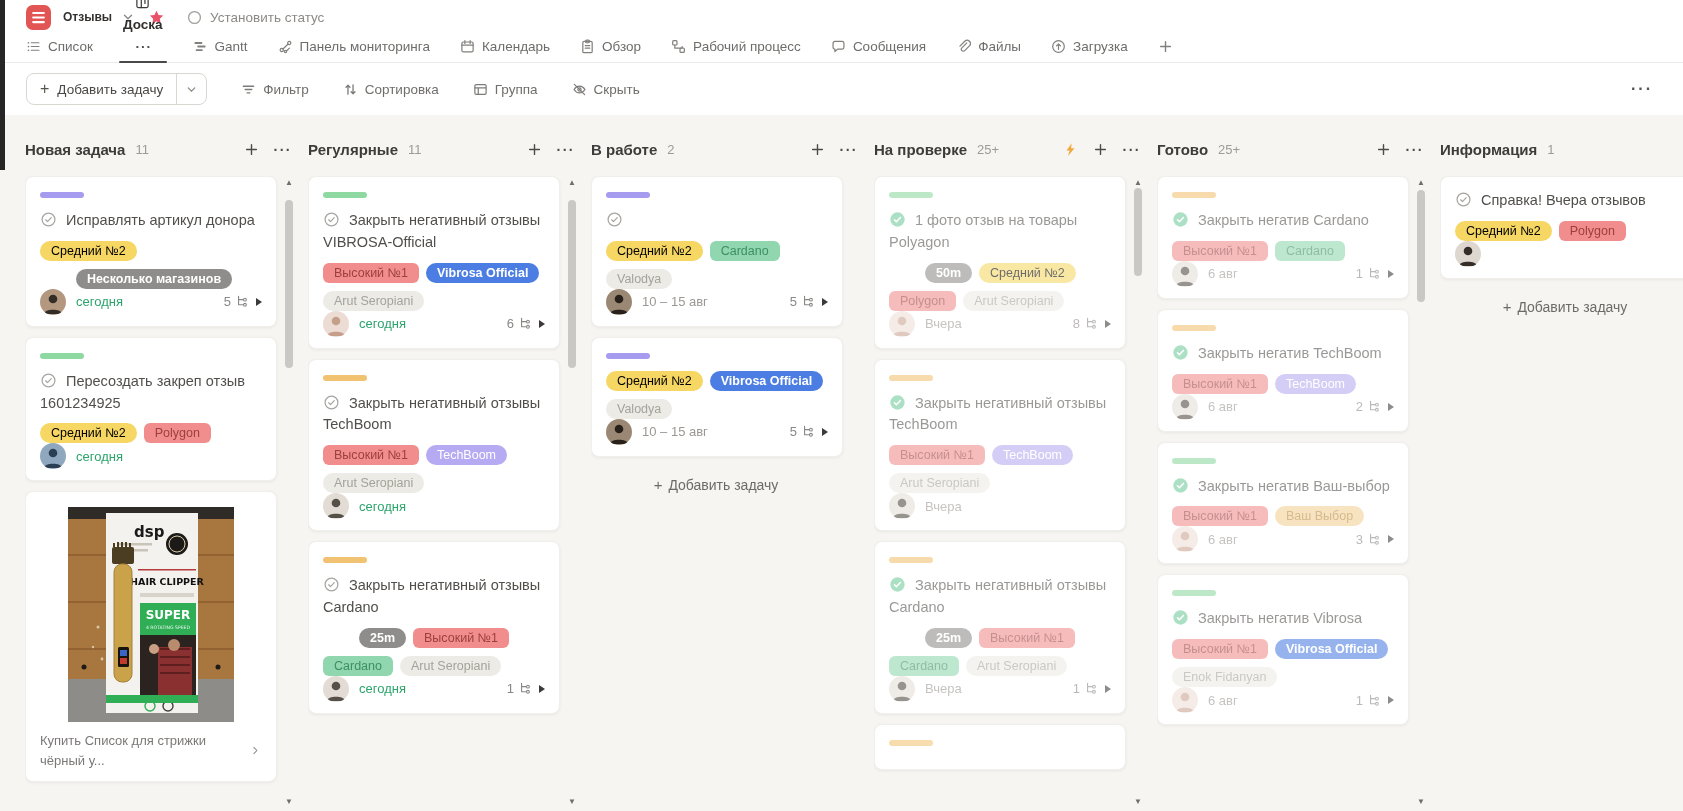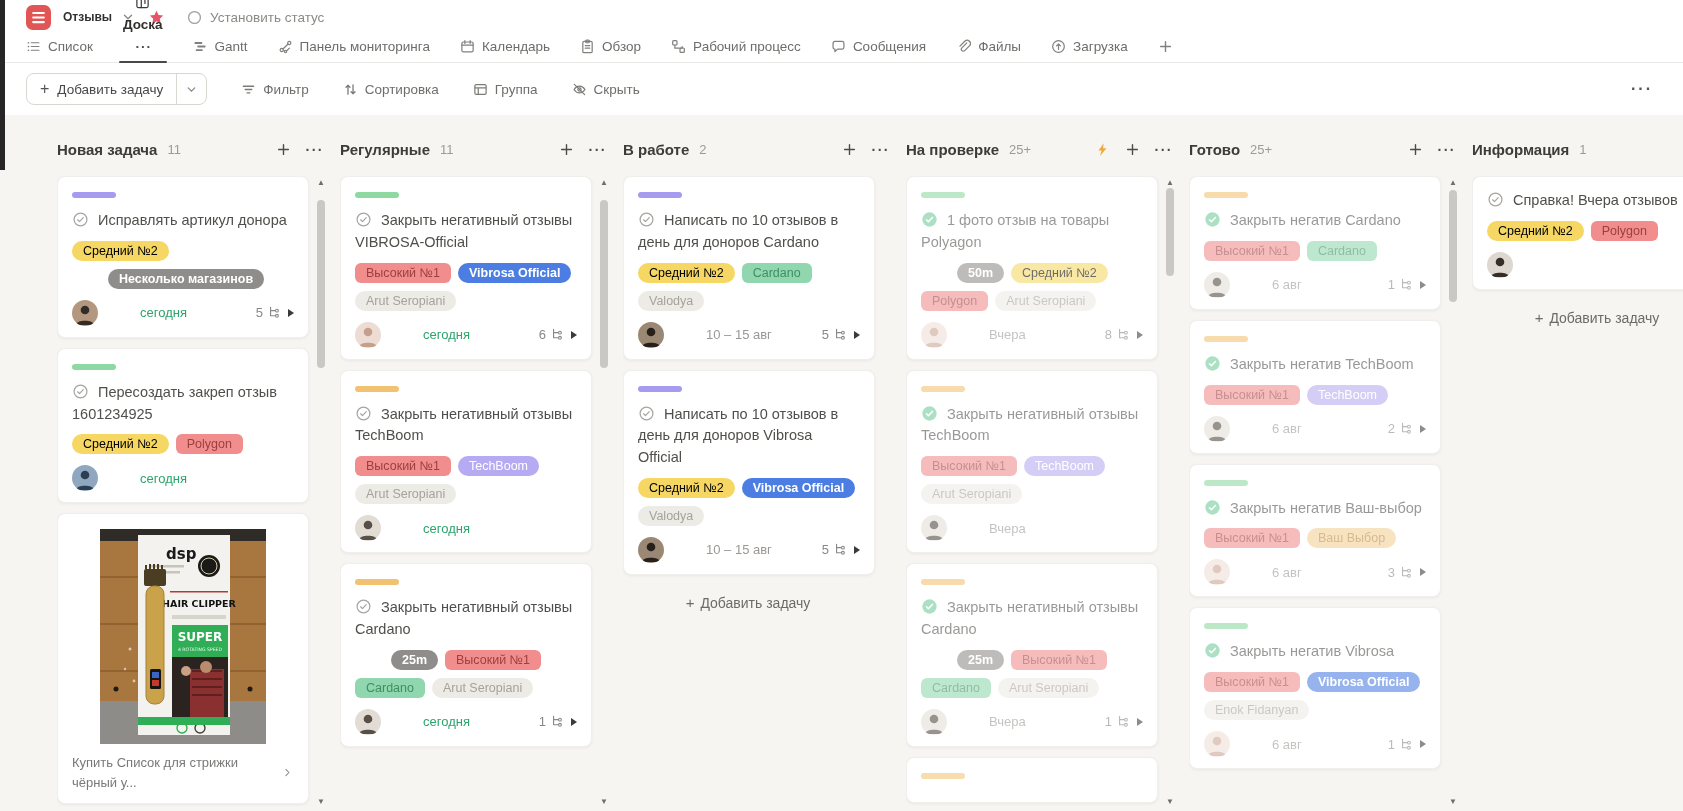--- a/index.html
+++ b/index.html
@@ -28,21 +28,21 @@
   
   .toolbar{height:52px;display:flex;align-items:center;padding-left:26px;gap:34px;border-bottom:1px solid #f0efec;background:#fff;}
   .add-btn{display:flex;align-items:stretch;border:1px solid #d9d7d2;border-radius:8px;background:#fff;height:30px;overflow:hidden;}
   .add-main{display:flex;align-items:center;gap:8px;padding:0 13px;font-size:13.5px;color:#4a4846;}
   .add-main .plus{font-size:16px;color:#56544f;margin-top:-1px;}
   .add-caret{width:29px;display:flex;align-items:center;justify-content:center;border-left:1px solid #d9d7d2;color:#8c8a86;}
   .tool-item{display:flex;align-items:flex-end;gap:7px;font-size:13.5px;color:#6f6e6b;}
   .tool-item .ticon{display:flex;color:#7d7b77;}
   .toolbar-more{margin-left:auto;margin-right:30px;color:#55534f;font-size:16px;letter-spacing:2px;font-weight:700;}
   
-  .board{position:absolute;top:115px;left:0;right:0;bottom:0;background:#f6f5f2;overflow:hidden;padding-left:32px;}
+  .board{position:absolute;top:115px;left:0;right:0;bottom:0;background:#f6f5f2;overflow:hidden;}
   .columns{display:flex;height:100%;padding-left:23px;}
   .column{width:283px;flex:none;position:relative;height:100%;}
   .col-head{height:61px;display:flex;align-items:center;padding:4px 14px 0 2px;}
   .col-name{font-size:15px;font-weight:700;color:#3d3c3a;}
   .col-count{font-size:13px;color:#9d9b98;margin-left:10px;}
   .col-actions{margin-left:auto;display:flex;align-items:center;gap:15px;}
   .col-bolt{display:flex;}
   .col-plus{color:#4c4b49;display:flex;}
   .col-dots{color:#4c4b49;font-size:14px;font-weight:700;letter-spacing:1.5px;line-height:10px;}
   .cards{position:absolute;top:61px;bottom:0;left:2px;width:281px;overflow:hidden;}
@@ -59,21 +59,21 @@
   .tags{margin-top:9px;display:flex;flex-wrap:wrap;gap:8px 7px;}
   .tag{font-size:12.5px;padding:3px 11px;border-radius:11px;white-space:nowrap;}
   .tag-yellow{background:#f6d763;color:#000000;}
   .tag-dark{background:#8e8d8b;color:#fff;font-weight:700;margin-left:36px;}
   .tag-red{background:#f18d8d;color:#9c3f3f;border-radius:6px;}
   .tag-blue{background:#4b7de2;color:#fff;font-weight:600;}
   .tag-purple{background:#b6abf2;color:#fff;}
   .tag-green{background:#90d6ae;color:#3f8f64;border-radius:6px;}
   .tag-orange{background:#f3cf96;color:#b9893d;}
   .tag-gray{background:#edebe6;color:#a5a29b;}
-  .cfoot{margin-top:11px;display:flex;align-items:center;gap:32px;}
+  .cfoot{display:flex;align-items:center;}
   .avatar{width:26px;height:26px;border-radius:50%;overflow:hidden;flex:none;margin-right:10px;}
   .cdate{font-size:13px;}
   .d-green{color:#2da46c;}.d-gray{color:#9b9894;}
   .ccount{margin-left:auto;display:flex;align-items:center;gap:4px;color:#8a8886;font-size:13px;}
   .ccount .sub{display:flex;color:#8a8886;}
   .caret{width:0;height:0;border-left:6px solid #3b3a38;border-top:4.5px solid transparent;border-bottom:4.5px solid transparent;margin-left:2px;}
   .cover{margin:2px auto 9px;display:block;}
   .add-link{width:250px;text-align:center;color:#6d6b68;font-size:14px;padding:9px 0;white-space:nowrap;}
   .add-link .plus{font-size:15px;margin-right:6px;}
   
@@ -534,21 +534,21 @@
           </span>
         </div>
         <div class="cards">
           <div class="card">
             <div class="cin">
               <div class="bar bar-purple"></div>
               <div class="card-title">
           <span class="chk"><svg viewBox="0 0 18 18" width="17" height="17" fill="none">
                     <circle cx="9" cy="9" r="6.8" stroke="#a7a5a1" stroke-width="1.3"></circle>
                     <path d="M6 9.3l1.9 1.9 4-4.2" stroke="#a7a5a1" stroke-width="1.3" stroke-linecap="round" stroke-linejoin="round"></path>
-                  </svg></span><span>Написать по 10 отзывов в день для доноров Cardano</span></div>
+                  </svg></span></div>
               <div class="tags">
                 <span class="tag tag-yellow">Средний №2</span>
                 <span class="tag tag-green">Cardano</span>
                 <span class="tag tag-gray">Valodya</span>
               </div>
               <div class="cfoot">
                 <span class="avatar">
                   <svg viewBox="0 0 26 26" width="26" height="26">
                     <rect width="26" height="26" fill="#9b8874"></rect>
                     <circle cx="13" cy="10" r="4.3" fill="#261f1a"></circle>
@@ -566,25 +566,20 @@
                     </svg>
                   </span>
             <span class="caret"></span>
                 </span>
               </div>
             </div>
           </div>
           <div class="card">
             <div class="cin">
               <div class="bar bar-purple"></div>
-              <div class="card-title">
-          <span class="chk"><svg viewBox="0 0 18 18" width="17" height="17" fill="none">
-                    <circle cx="9" cy="9" r="6.8" stroke="#a7a5a1" stroke-width="1.3"></circle>
-                    <path d="M6 9.3l1.9 1.9 4-4.2" stroke="#a7a5a1" stroke-width="1.3" stroke-linecap="round" stroke-linejoin="round"></path>
-                  </svg></span><span>Написать по 10 отзывов в день для доноров Vibrosa Official</span></div>
               <div class="tags">
                 <span class="tag tag-yellow">Средний №2</span>
                 <span class="tag tag-blue">Vibrosa Official</span>
                 <span class="tag tag-gray">Valodya</span>
               </div>
               <div class="cfoot">
                 <span class="avatar">
                   <svg viewBox="0 0 26 26" width="26" height="26">
                     <rect width="26" height="26" fill="#9b8874"></rect>
                     <circle cx="13" cy="10" r="4.3" fill="#261f1a"></circle>

